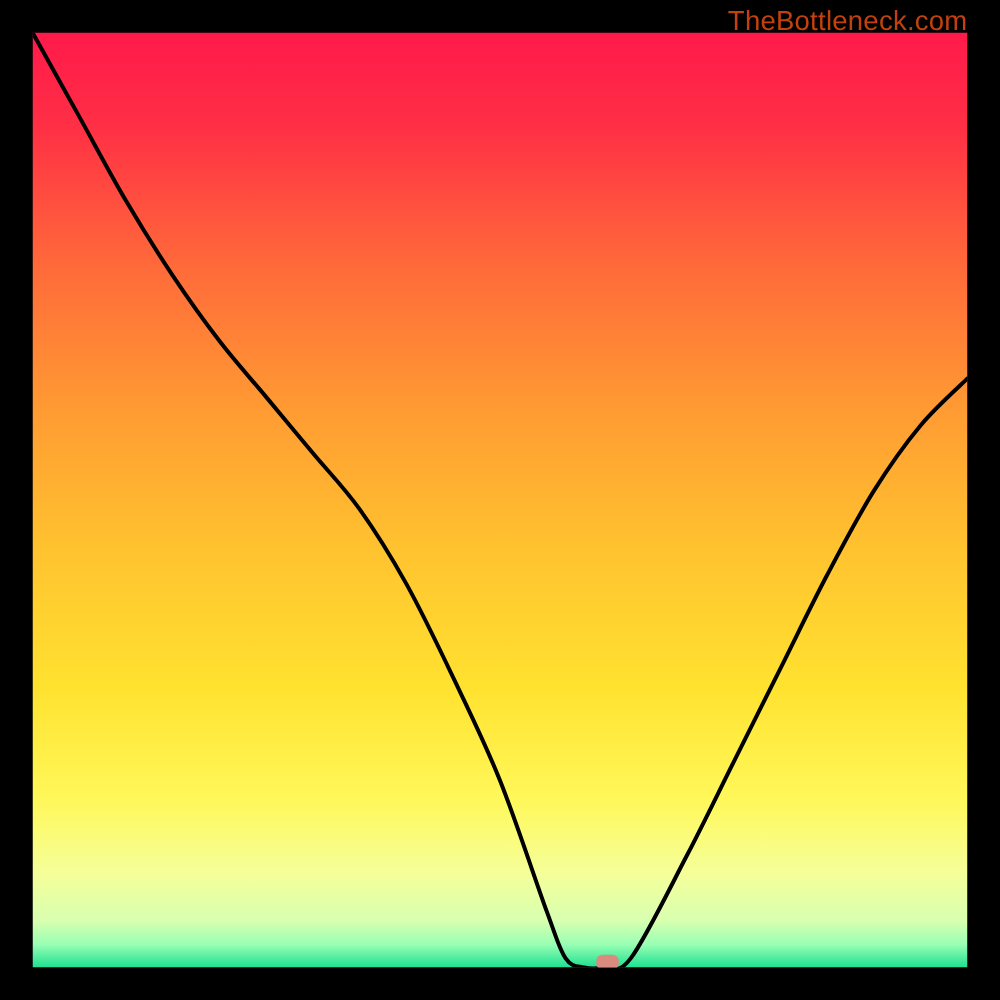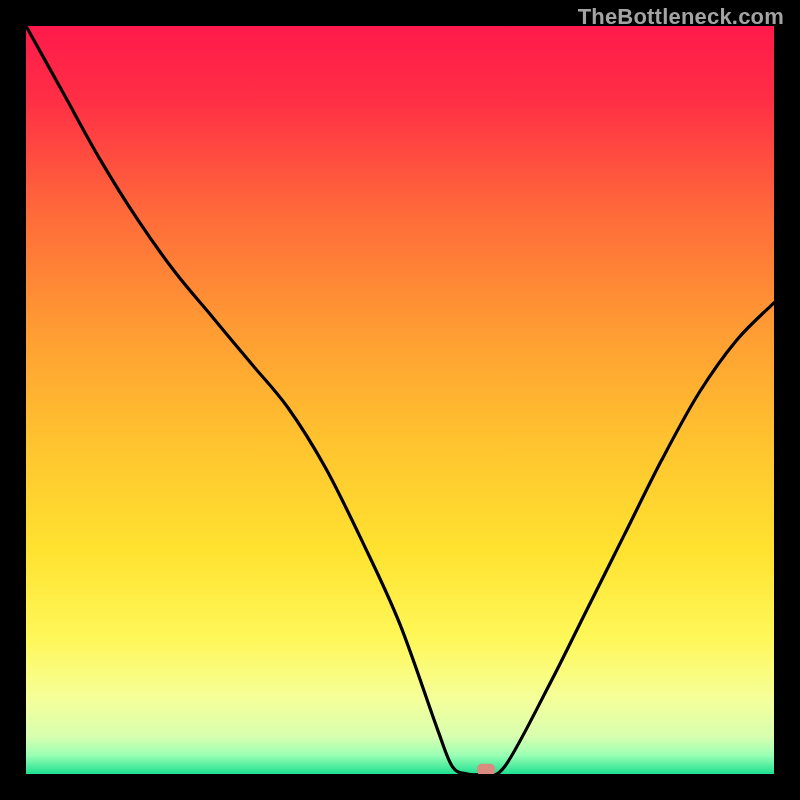--- a/index.html
+++ b/index.html
@@ -14,25 +14,25 @@
     position: absolute;
     left: 26px;
     top: 26px;
     width: 748px;
     height: 748px;
     background: #000;
   }
   .watermark {
     position: absolute;
     top: 4px;
-    right: 16px;
-    color: #a3a3a3;
+    right: 26px;
+    color: #c2410c;
     font-family: Arial, Helvetica, sans-serif;
     font-size: 22px;
-    font-weight: 700;
+    font-weight: 400;
     letter-spacing: 0.2px;
     user-select: none;
   }
   svg {
     position: absolute;
     left: 0;
     top: 0;
   }
 </style>
 </head>

